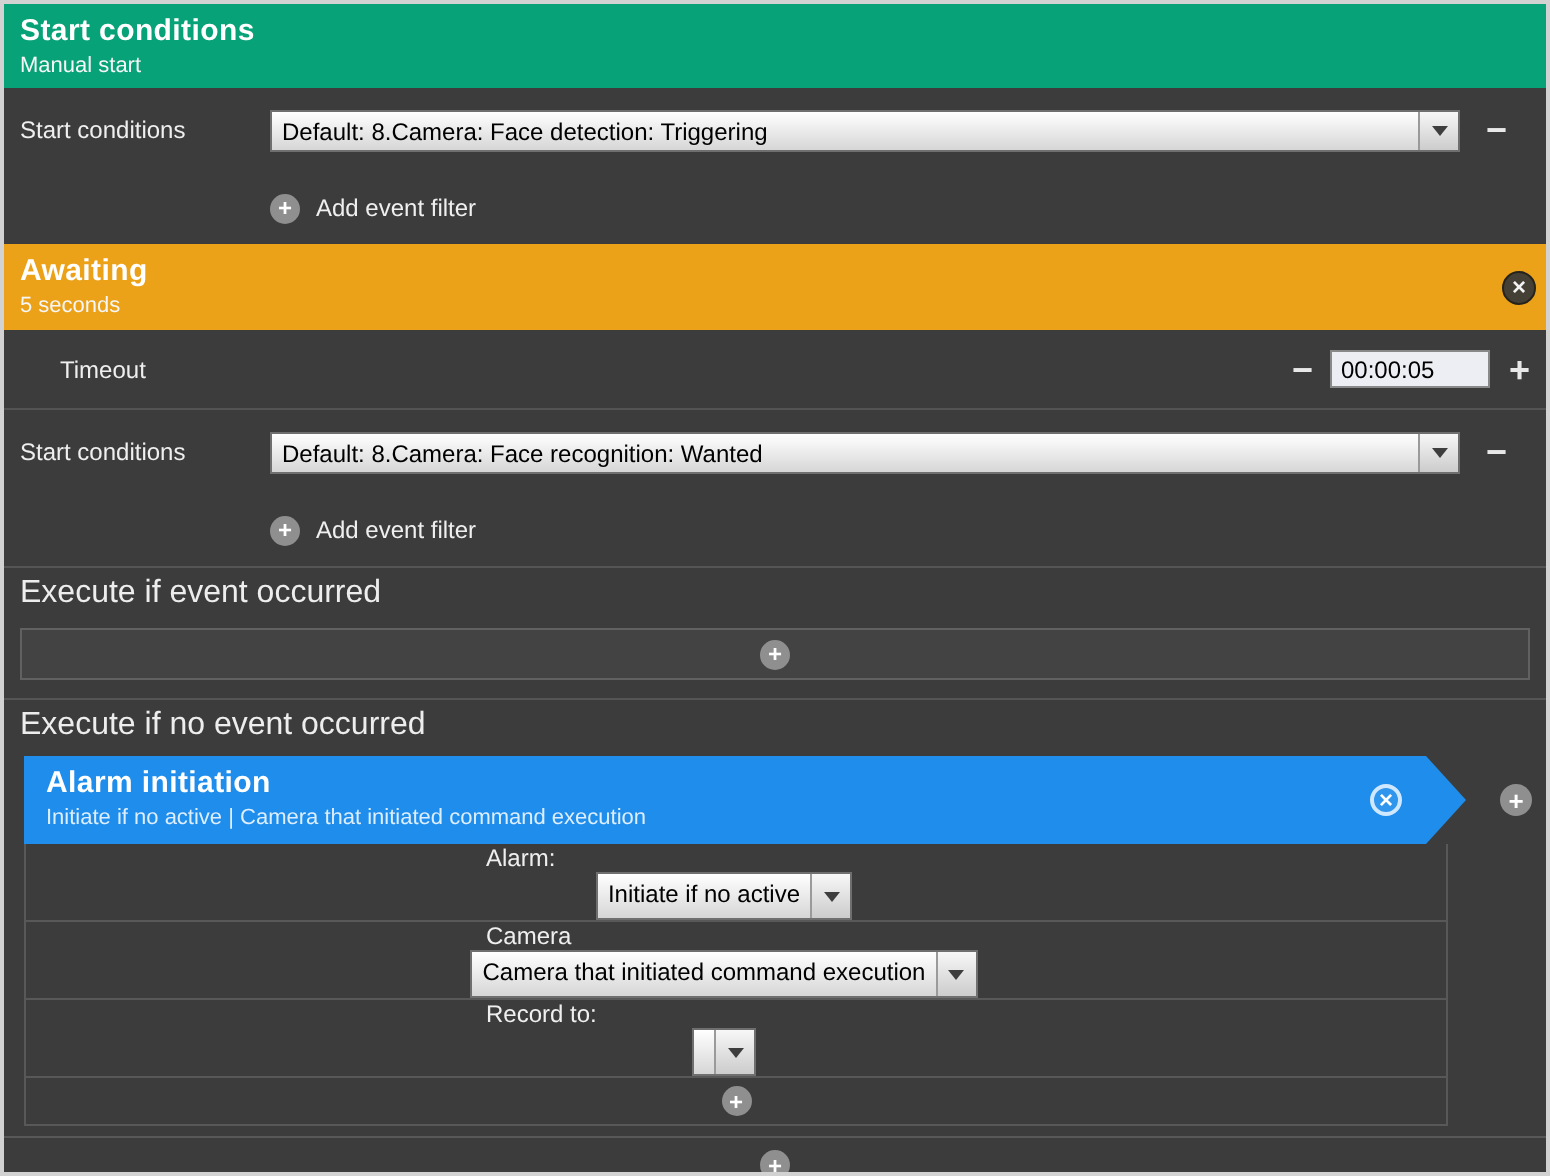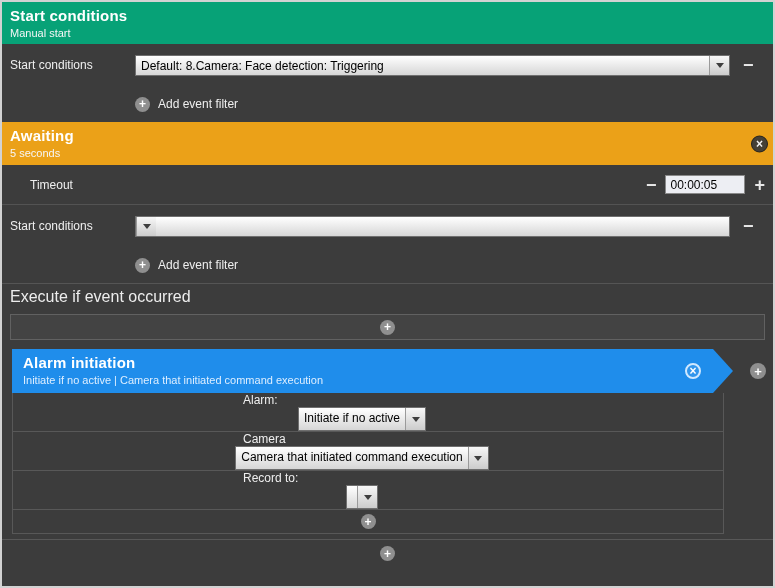--- a/index.html
+++ b/index.html
@@ -117,37 +117,39 @@
   <div class="row timeout-row">
     <span class="lbl grow">Timeout</span>
     <span class="sign">−</span>
     <input class="time-input sign-pad" value="00:00:05" style="">
     <span class="sign">+</span>
   </div>
 
   <div class="row cond-row">
     <span class="lbl">Start conditions</span>
     <div class="combo">
+      <span class="combo-text">Default: 8.Camera: Face recognition: Wanted</span>
       <span class="combo-btn">
           <i class="tri"></i>
         </span>
     </div>
     <span class="sign minus-btn">−</span>
   </div>
 
   <div class="row add-row">
     <span class="plus-circle">+</span>
     <span class="add-lbl">Add event filter</span>
   </div>
 
   <div class="exec-label">Execute if event occurred</div>
   <div class="plus-strip">
     <span class="plus-circle">+</span>
   </div>
 
+  <div class="exec-label">Execute if no event occurred</div>
 
   <div class="alarm-hdr-wrap">
     <div class="hdr blue">
       <div class="hdr-title">Alarm initiation</div>
       <div class="hdr-sub">Initiate if no active | Camera that initiated command execution</div>
       <span class="close-circle blue-close">×</span>
     </div>
     <span class="plus-circle alarm-plus">+</span>
   </div>
 

